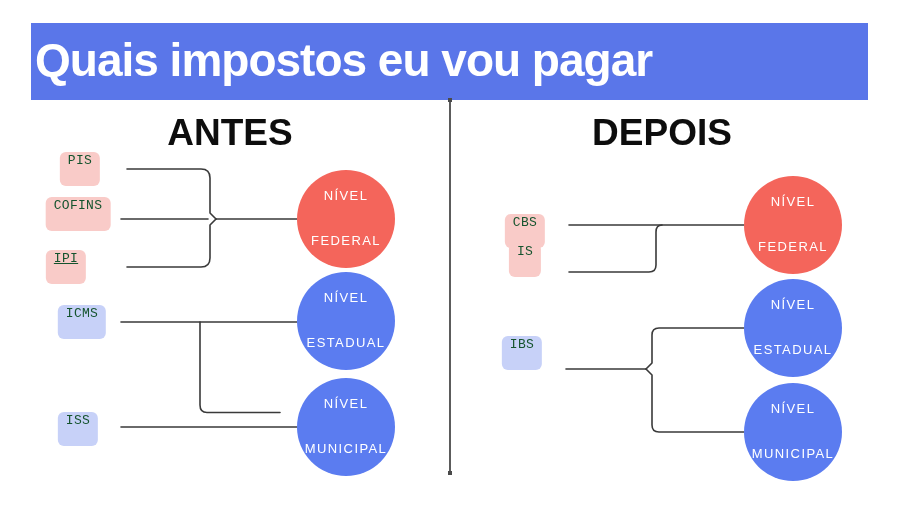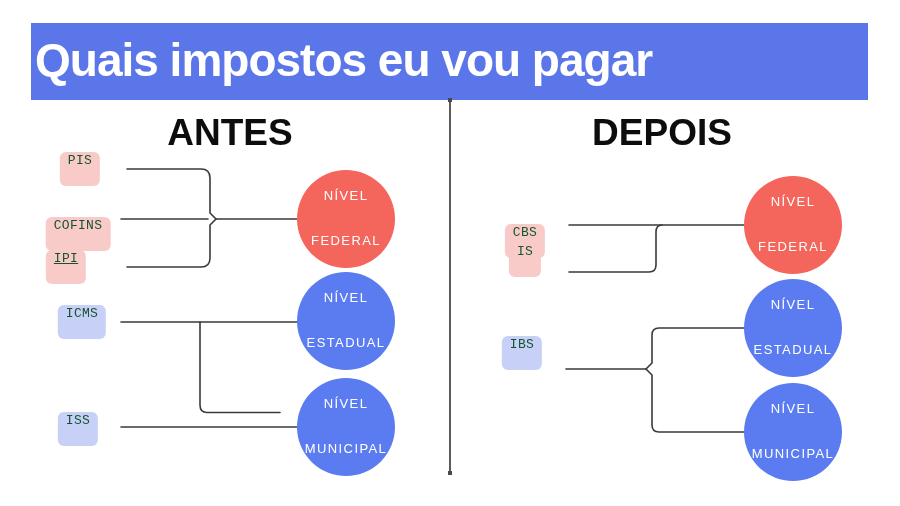--- a/index.html
+++ b/index.html
@@ -71,26 +71,26 @@
 
     <path d="M569 225 H744"></path>
     <path d="M569 272 H649 Q656 272 656 265 V232 Q656 225 662 225"></path>
 
     <path d="M566 369 H646"></path>
     <path d="M646 369 L652 363 V335 Q652 328 659 328 H744"></path>
     <path d="M646 369 L652 375 V425 Q652 432 659 432 H744"></path>
   </svg>
 
   <span class="chip pink" style="left:80px;top:169px;">PIS</span>
-  <span class="chip pink" style="left:78px;top:234px;">COFINS</span>
+  <span class="chip pink" style="left:78px;top:214px;">COFINS</span>
   <span class="chip pink" style="left:66px;top:267px;text-decoration:underline;">IPI</span>
   <span class="chip lav" style="left:82px;top:322px;">ICMS</span>
   <span class="chip lav" style="left:78px;top:429px;">ISS</span>
 
-  <span class="chip pink" style="left:525px;top:241px;">CBS</span>
+  <span class="chip pink" style="left:525px;top:231px;">CBS</span>
   <span class="chip pink" style="left:525px;top:260px;">IS</span>
   <span class="chip lav" style="left:522px;top:353px;">IBS</span>
 
   <div class="circle red" style="left:297px;top:170px;">
     <span>NÍVEL</span>
     <span>FEDERAL</span>
   </div>
   <div class="circle blue" style="left:297px;top:272px;">
     <span>NÍVEL</span>
     <span>ESTADUAL</span>

